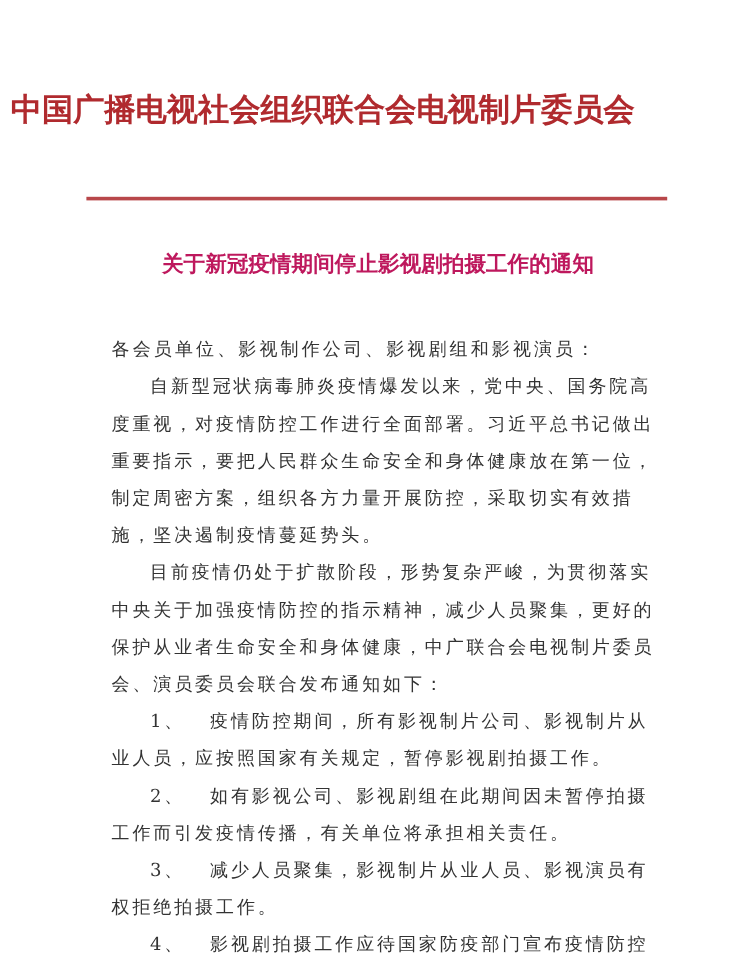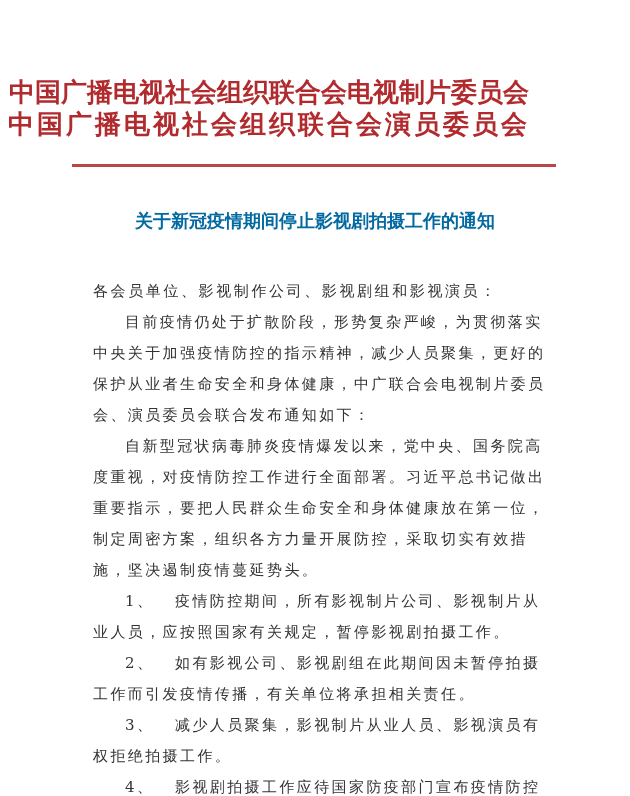--- a/index.html
+++ b/index.html
@@ -19,46 +19,45 @@
   }
   .header-line1 { font-size:26px; line-height:32px; letter-spacing:0px; white-space:nowrap; }
   .header-line2 { font-size:26px; line-height:32px; letter-spacing:3px; white-space:nowrap; }
   .red-rule {
     position:absolute; left:72px; top:164px; width:484px; height:3px;
     background:#b8474a;
   }
   .doc-title {
     position:absolute; left:0; top:208px; width:630px; text-align:center;
     font-family: "DejaVu Sans", "Liberation Sans", sans-serif;
-    font-weight:bold; font-size:18px; line-height:26px; color:#0369a1;
+    font-weight:bold; font-size:18px; line-height:26px; color:#be185d;
     white-space:nowrap;
   }
   .body-text {
     position:absolute; left:93px; top:276px; width:460px;
     font-size:15px; line-height:31px; color:#333;
     letter-spacing:2.4px;
   }
   .p { margin:0; }
   .indent { text-indent:32px; }
   .salutation { letter-spacing:2.6px; }
   .item { text-indent:32px; }
   .item-num { display:inline-block; width:50px; text-indent:0; }
 </style>
 </head>
 <body>
 
 <div class="header">
   <div class="header-line1">中国广播电视社会组织联合会电视制片委员会</div>
-  <div class="header-line2">中国广播电视社会组织联合会演员委员会</div>
 </div>
 <div class="red-rule"></div>
 
 <div class="doc-title">关于新冠疫情期间停止影视剧拍摄工作的通知</div>
 
 <div class="body-text">
   <p class="p salutation">各会员单位、影视制作公司、影视剧组和影视演员：</p>
+  <p class="p indent">自新型冠状病毒肺炎疫情爆发以来，党中央、国务院高度重视，对疫情防控工作进行全面部署。习近平总书记做出重要指示，要把人民群众生命安全和身体健康放在第一位，制定周密方案，组织各方力量开展防控，采取切实有效措施，坚决遏制疫情蔓延势头。</p>
   <p class="p indent">目前疫情仍处于扩散阶段，形势复杂严峻，为贯彻落实中央关于加强疫情防控的指示精神，减少人员聚集，更好的保护从业者生命安全和身体健康，中广联合会电视制片委员会、演员委员会联合发布通知如下：</p>
-  <p class="p indent">自新型冠状病毒肺炎疫情爆发以来，党中央、国务院高度重视，对疫情防控工作进行全面部署。习近平总书记做出重要指示，要把人民群众生命安全和身体健康放在第一位，制定周密方案，组织各方力量开展防控，采取切实有效措施，坚决遏制疫情蔓延势头。</p>
   <p class="p item"><span class="item-num">1、</span><span>疫情防控期间，所有影视制片公司、影视制片从业人员，应按照国家有关规定，暂停影视剧拍摄工作。</span></p>
   <p class="p item"><span class="item-num">2、</span><span>如有影视公司、影视剧组在此期间因未暂停拍摄工作而引发疫情传播，有关单位将承担相关责任。</span></p>
   <p class="p item"><span class="item-num">3、</span><span>减少人员聚集，影视制片从业人员、影视演员有权拒绝拍摄工作。</span></p>
   <p class="p item"><span class="item-num">4、</span><span>影视剧拍摄工作应待国家防疫部门宣布疫情防控解除后</span></p>
 </div>
 
 </body></html>

